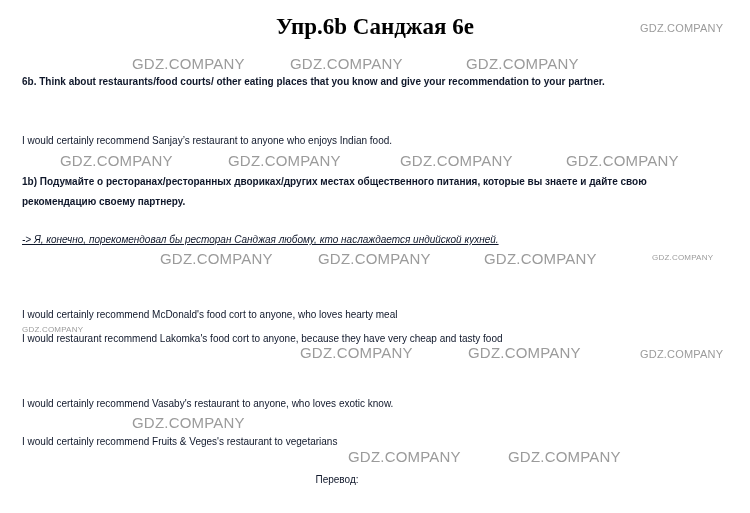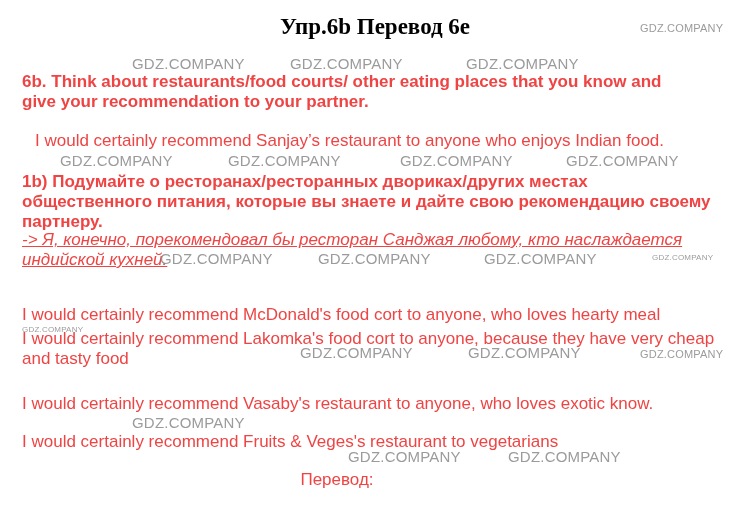--- a/index.html
+++ b/index.html
@@ -40,55 +40,55 @@
     width: 750px;
     text-align: center;
     font-size: 23px;
     font-weight: bold;
     font-family: "Liberation Serif", serif;
     color: #000000;
   }
   
   .blk {
     position: absolute;
-    font-size: 17px;
+    font-size: 10px;
     line-height: 20px;
-    color: #ef4444;
+    color: #0f172a;
   }
   .bold {
     font-weight: bold;
   }
   .ital {
     font-style: italic;
     text-decoration: underline;
   }
   .center {
     text-align: center;
     width: 674px;
     left: 0;
   }
 </style>
 </head>
 <body>
 
 <div class="page">
 
-  <div class="title">Упр.6b Перевод 6е</div>
+  <div class="title">Упр.6b Санджая 6е</div>
 
   <div class="blk bold" style="left:22px; top:72px; width:660px;">6b. Think about restaurants/food courts/ other eating places that you know and give your recommendation to your partner.</div>
 
-  <div class="blk" style="left:22px; top:131px; width:700px;margin-left:13px;">I would certainly recommend Sanjay’s restaurant to anyone who enjoys Indian food.</div>
+  <div class="blk" style="left:22px; top:131px; width:700px;">I would certainly recommend Sanjay’s restaurant to anyone who enjoys Indian food.</div>
 
   <div class="blk bold" style="left:22px; top:172px; width:700px;">1b) Подумайте о ресторанах/ресторанных двориках/других местах общественного питания, которые вы знаете и дайте свою рекомендацию своему партнеру.</div>
 
   <div class="blk ital" style="left:22px; top:230px; width:710px;">-&gt; Я, конечно, порекомендовал бы ресторан Санджая любому, кто наслаждается индийской кухней.</div>
 
   <div class="blk" style="left:22px; top:305px; width:700px;">I would certainly recommend McDonald's food cort to anyone, who loves hearty meal</div>
 
-  <div class="blk" style="left:22px; top:329px; width:700px;">I would certainly recommend Lakomka's food cort to anyone, because they have very cheap and tasty food</div>
+  <div class="blk" style="left:22px; top:329px; width:700px;">I would restaurant recommend Lakomka's food cort to anyone, because they have very cheap and tasty food</div>
 
   <div class="blk" style="left:22px; top:394px; width:700px;">I would certainly recommend Vasaby's restaurant to anyone, who loves exotic know.</div>
 
   <div class="blk" style="left:22px; top:432px; width:700px;">I would certainly recommend Fruits &amp; Veges's restaurant to vegetarians</div>
 
   <div class="blk center" style="top:470px;">Перевод:</div>
 
   <div id="wm-layer">
       <div class="wm" style="left: 640px; top: 22px; font-size: 11px;">GDZ.COMPANY</div>
       <div class="wm" style="left: 132px; top: 55px; font-size: 15px;">GDZ.COMPANY</div>

